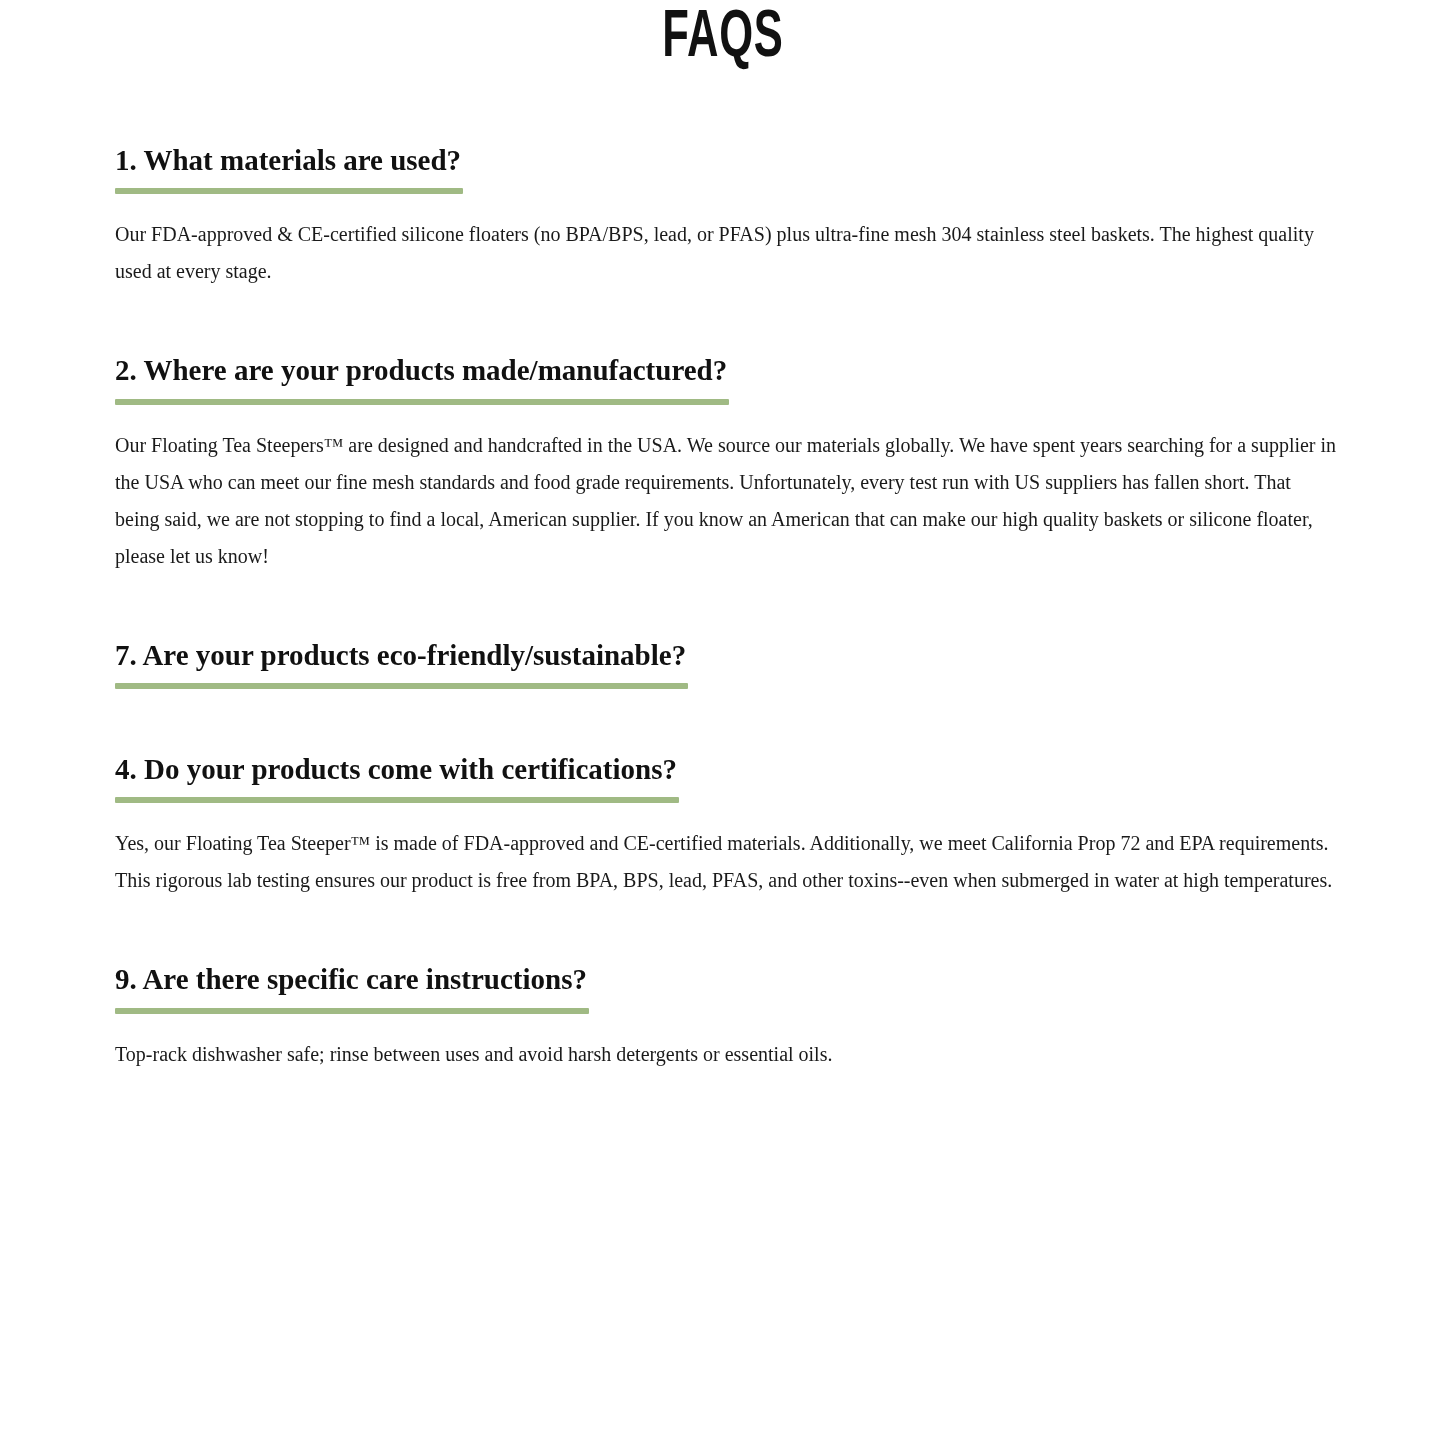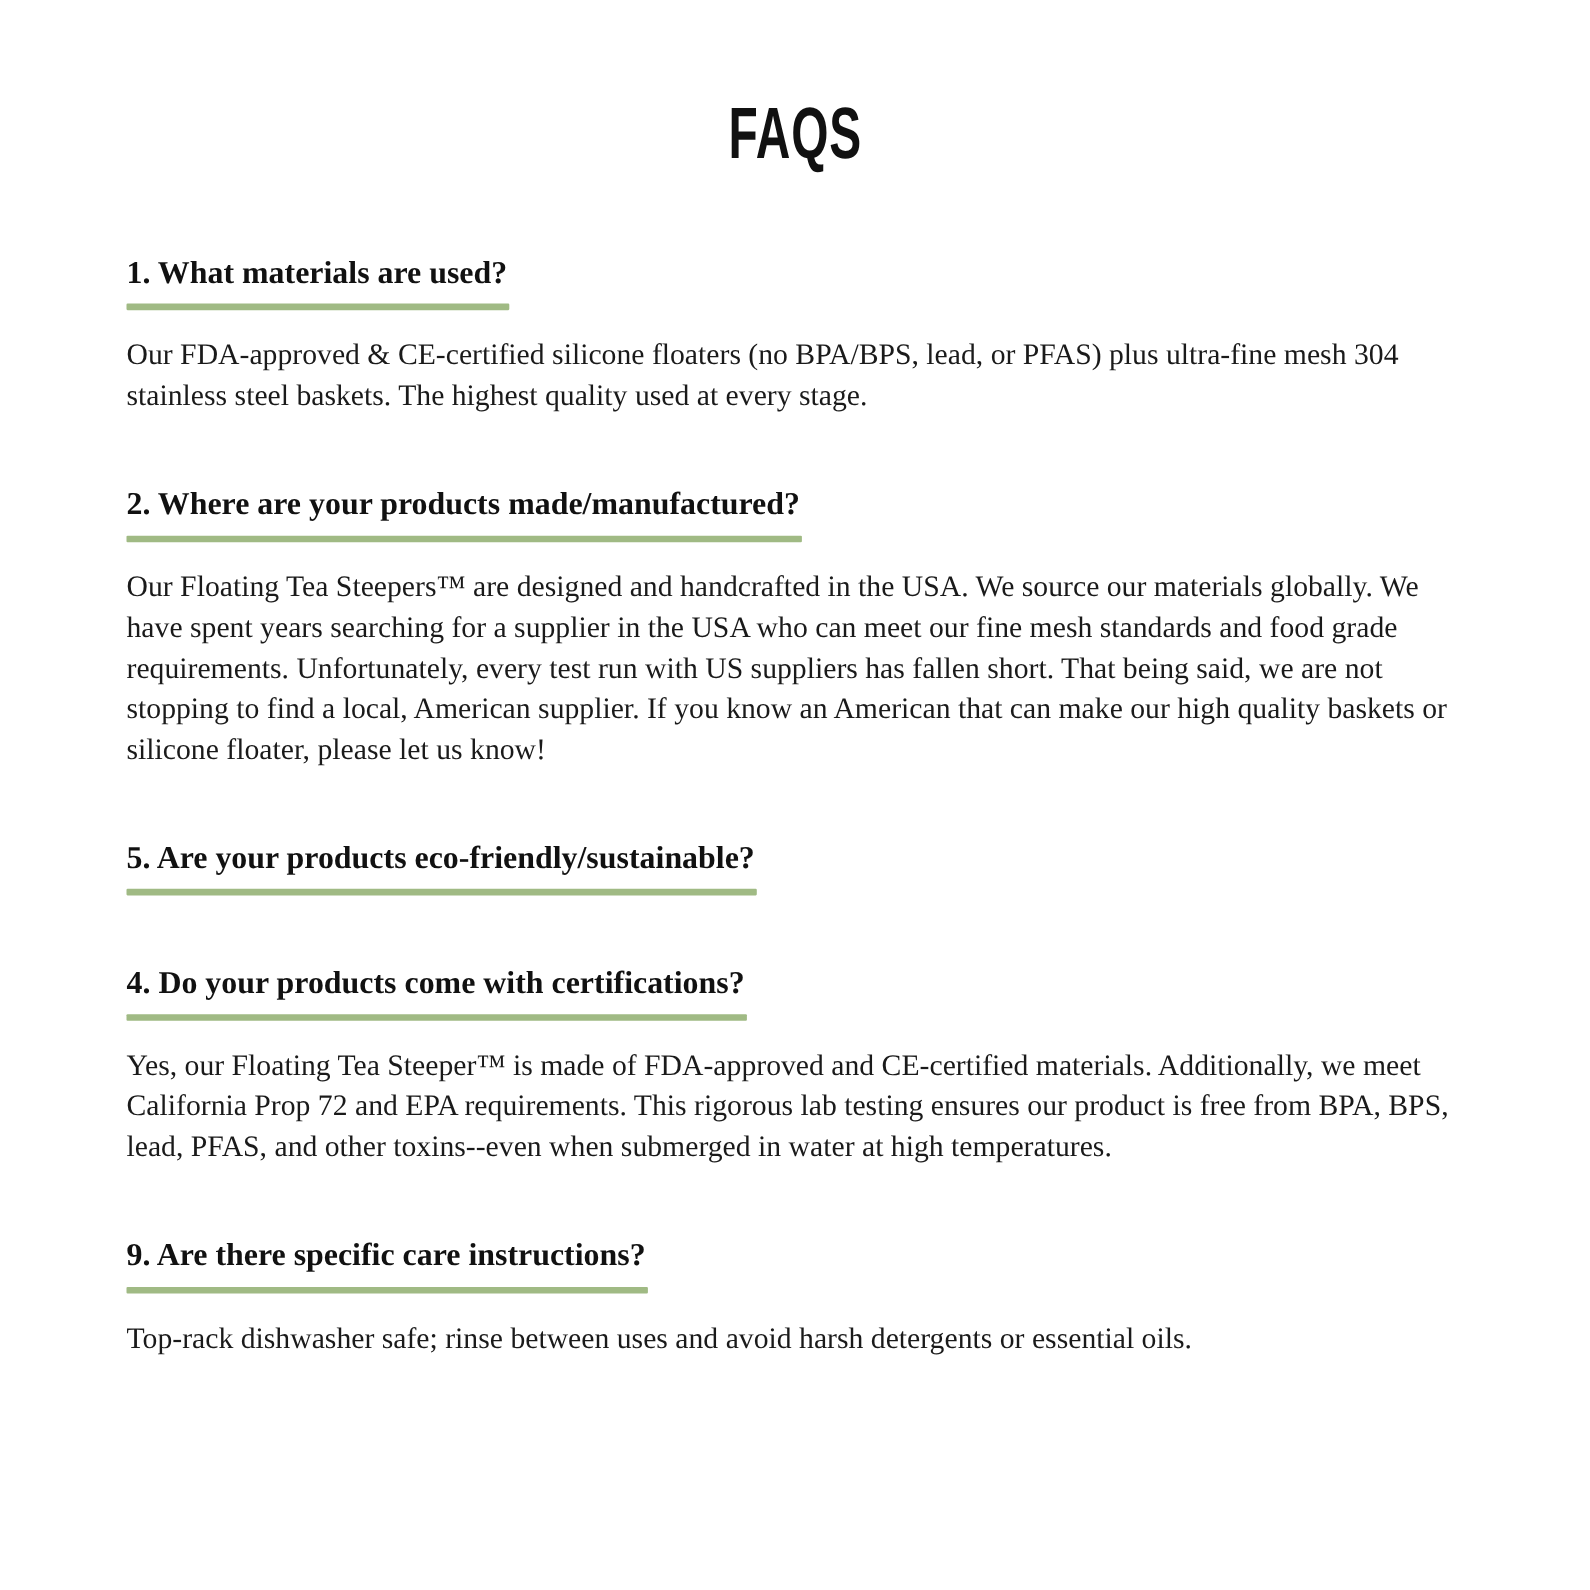--- a/index.html
+++ b/index.html
@@ -12,21 +12,20 @@
     height: 1445px;
     font-family: "Liberation Serif", "DejaVu Serif", serif;
     color: #141414;
     box-sizing: border-box;
     overflow: hidden;
   }
   .page {
     width: 1445px;
     height: 1445px;
     box-sizing: border-box;
-    padding-top: 88px;
   }
   .title-wrap {
     text-align: center;
     margin-bottom: 78px;
   }
   .page-title {
     display: inline-block;
     font-family: "Liberation Sans", "DejaVu Sans", sans-serif;
     font-weight: 800;
     font-size: 66px;
@@ -58,21 +57,21 @@
     line-height: 1.15;
   }
   .q-underline {
     height: 6px;
     width: 100%;
     margin-top: 11px;
     border-radius: 1px;
   }
   .faq-answer {
     margin: 22px 0 0 0;
-    font-size: 27px;
+    font-size: 20px;
     line-height: 37px;
     color: #1a1a1a;
   }
 </style>
 </head>
 <body>
 
 <div class="page">
 
   <div class="title-wrap">
@@ -92,21 +91,21 @@
     <div class="faq-item">
       <div class="q-wrap">
         <h2 class="faq-question">2. Where are your products made/manufactured?</h2>
         <div class="q-underline accent-bar" style="background: rgb(160, 186, 132);"></div>
       </div>
       <p class="faq-answer">Our Floating Tea Steepers™ are designed and handcrafted in the USA. We source our materials globally. We have spent years searching for a supplier in the USA who can meet our fine mesh standards and food grade requirements. Unfortunately, every test run with US suppliers has fallen short. That being said, we are not stopping to find a local, American supplier. If you know an American that can make our high quality baskets or silicone floater, please let us know!</p>
     </div>
 
     <div class="faq-item">
       <div class="q-wrap">
-        <h2 class="faq-question">5. Are your products eco-friendly/sustainable?</h2>
+        <h2 class="faq-question">7. Are your products eco-friendly/sustainable?</h2>
         <div class="q-underline accent-bar" style="background: rgb(160, 186, 132);"></div>
       </div>
     </div>
 
     <div class="faq-item">
       <div class="q-wrap">
         <h2 class="faq-question">4. Do your products come with certifications?</h2>
         <div class="q-underline accent-bar" style="background: rgb(160, 186, 132);"></div>
       </div>
       <p class="faq-answer">Yes, our Floating Tea Steeper™ is made of FDA-approved and CE-certified materials. Additionally, we meet California Prop 72 and EPA requirements. This rigorous lab testing ensures our product is free from BPA, BPS, lead, PFAS, and other toxins--even when submerged in water at high temperatures.</p>

